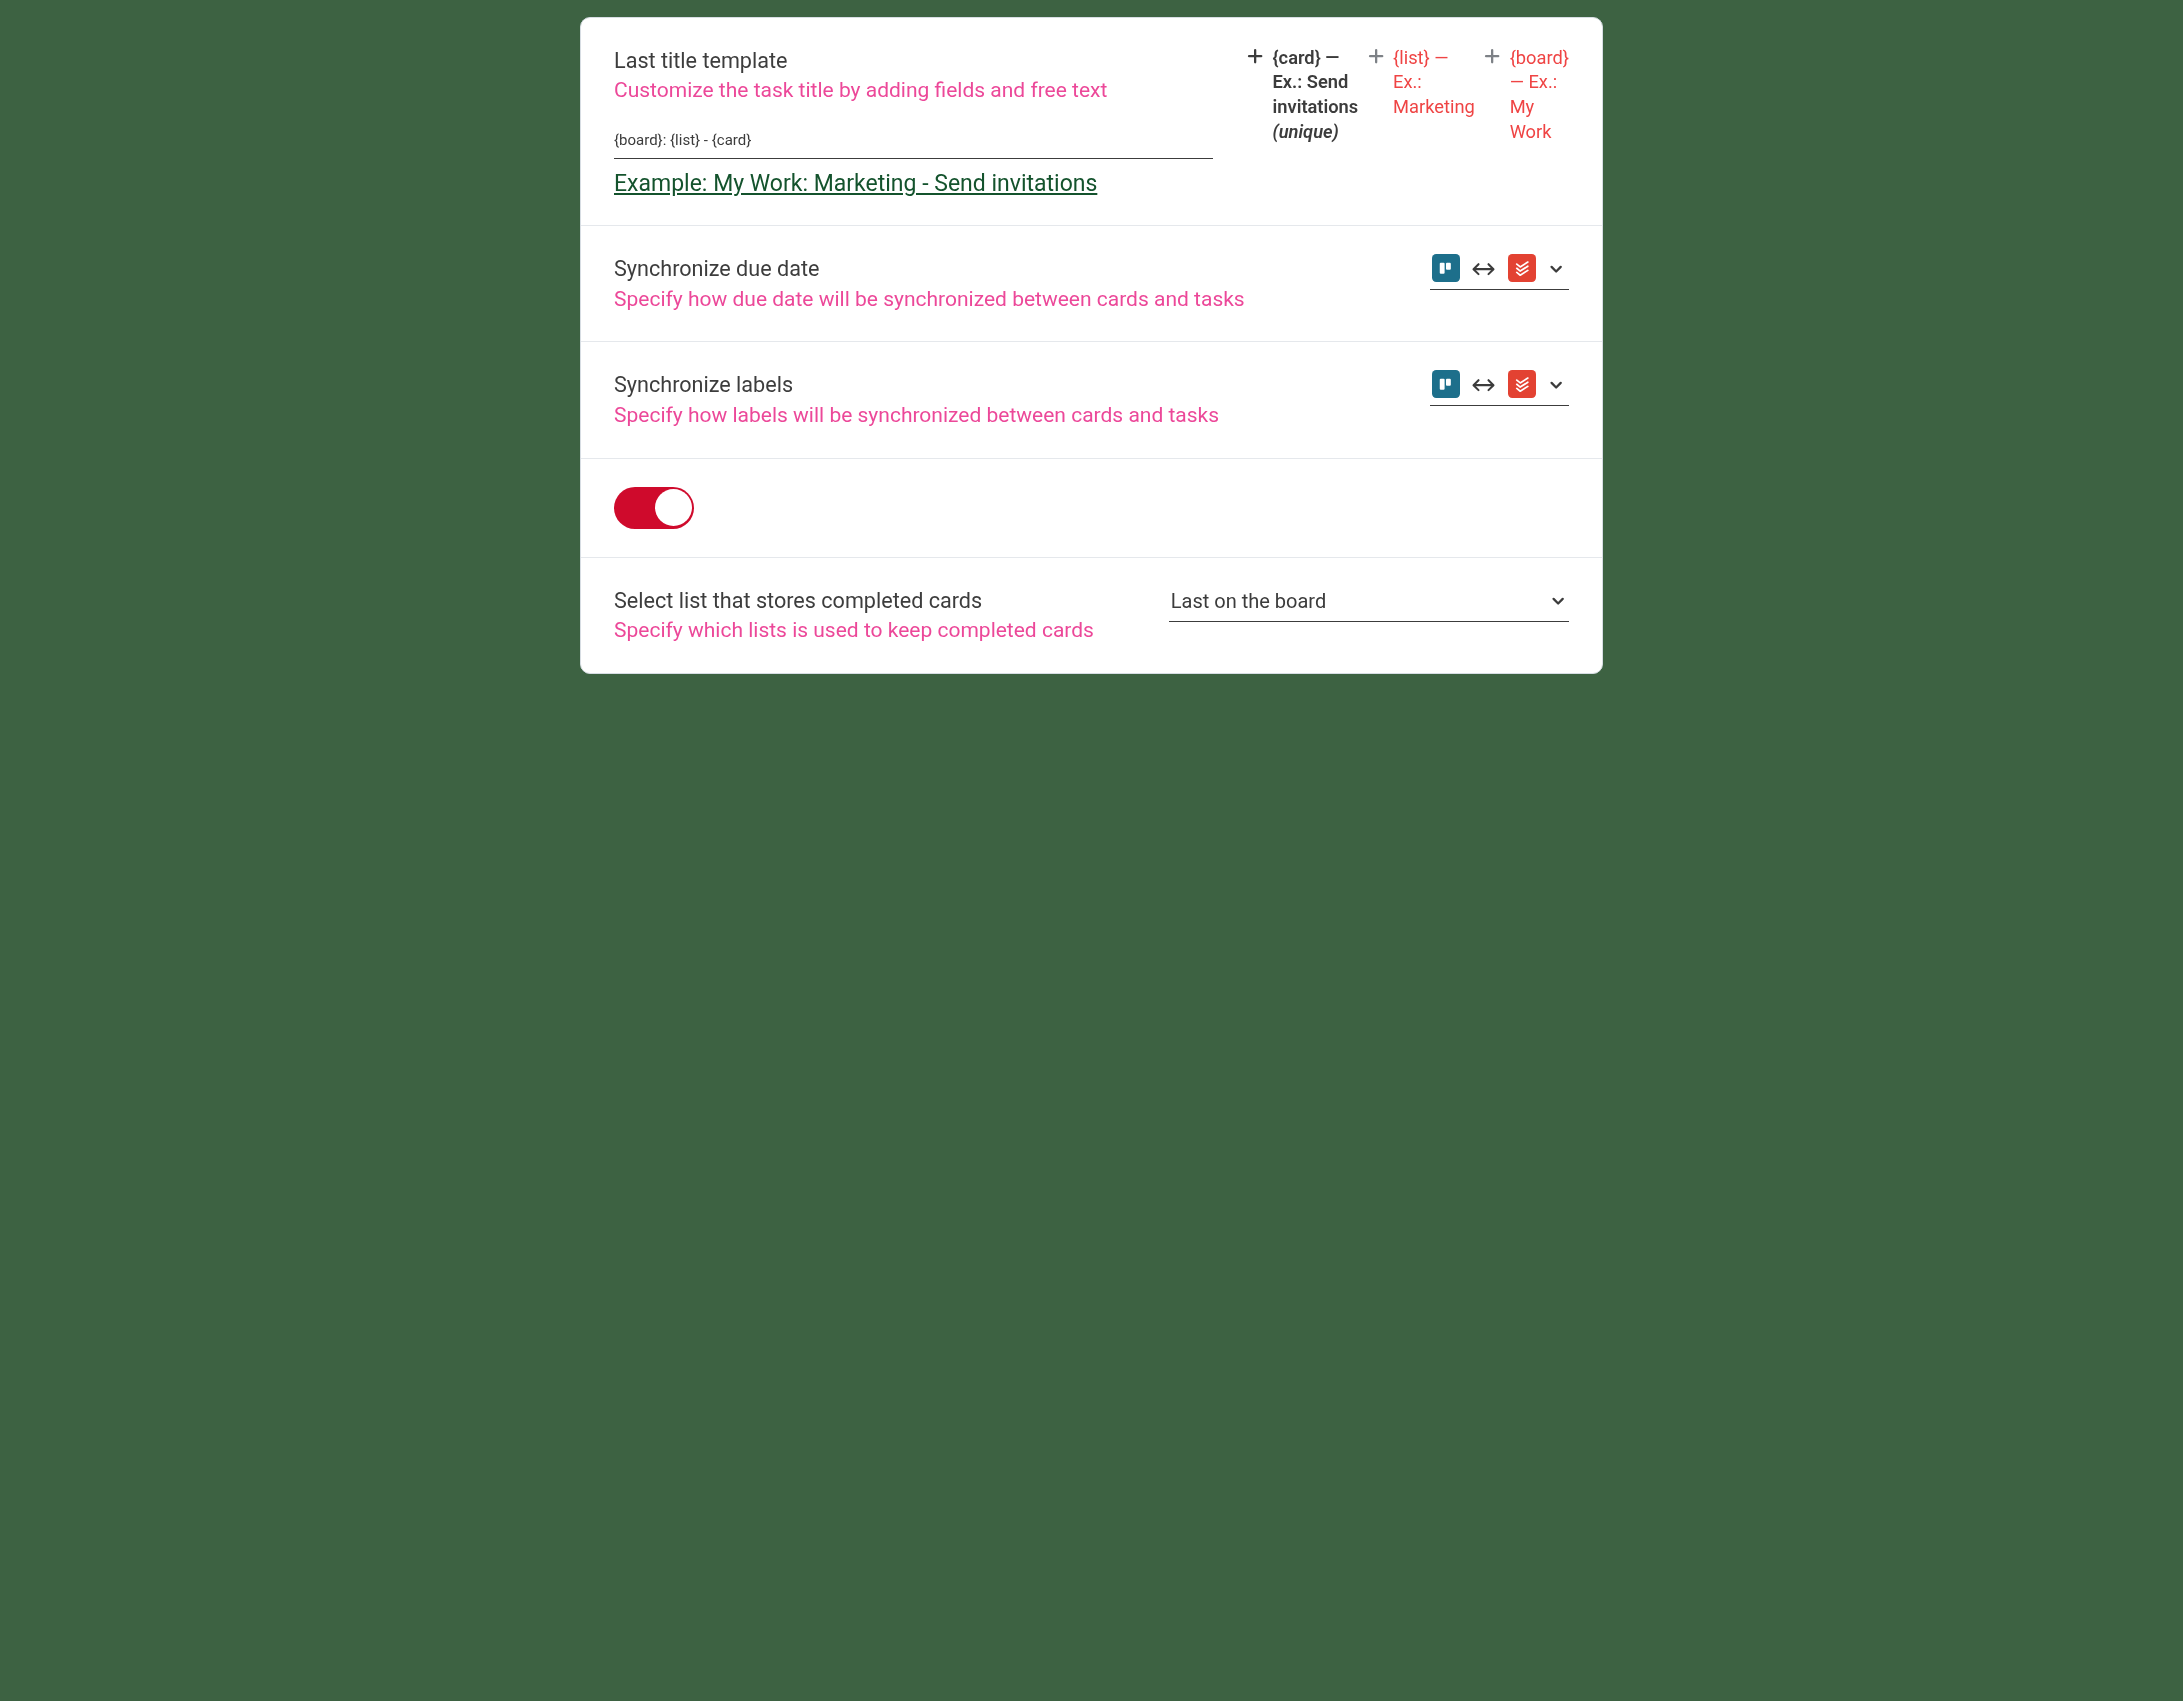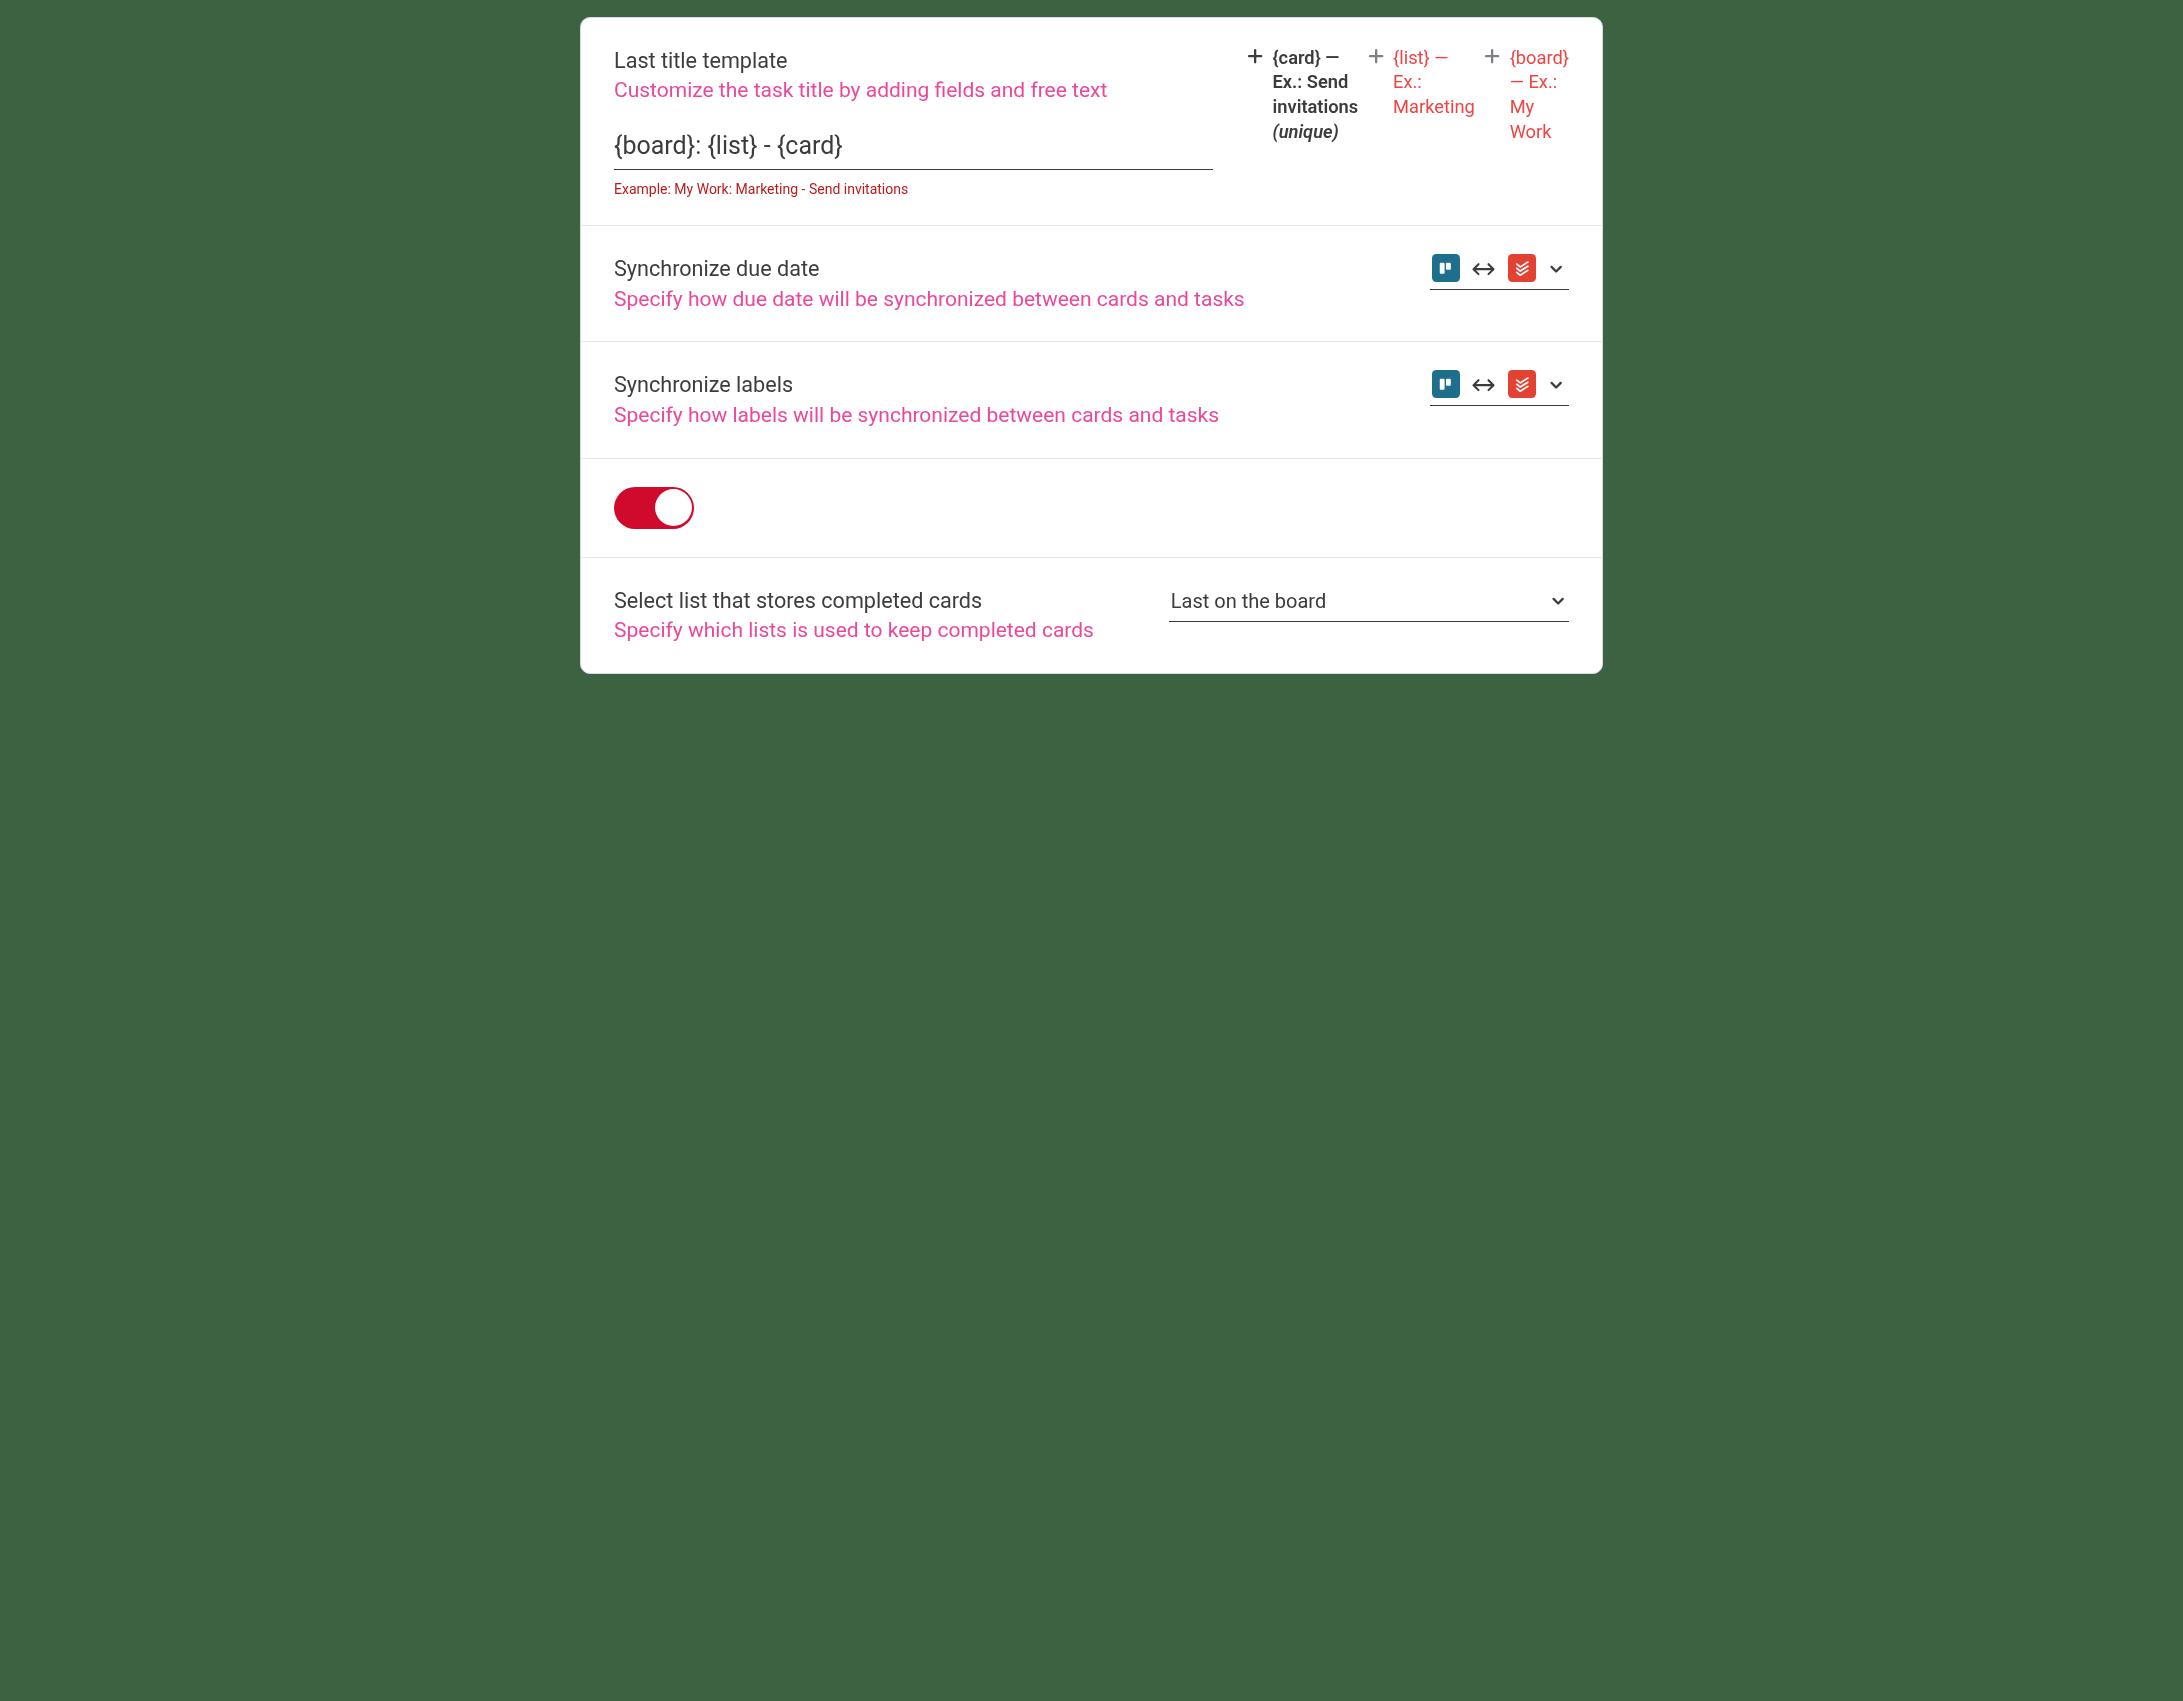--- a/index.html
+++ b/index.html
@@ -39,31 +39,32 @@
       line-height: 1.35;
       margin-top: 1.7px;
     }
     .template-input-wrap {
       margin-top: 21.6px;
     }
     .template-input {
       width: 100%;
       border: none;
       border-bottom: 1.7px solid #3c3c3c;
-      font-size: 25px;
+      font-size: 15px;
       padding: 5px 0 8.3px 0;
       outline: none;
       background: transparent;
       color: #3c3c3c;
       font-family: inherit;
     }
     .example-text {
-      font-size: 14px;
-      color: #b91c1c;
+      font-size: 23px;
+      color: #14532d;
       margin-top: 11.6px;
+      text-decoration: underline;
     }
     .token-list { display: flex; flex-direction: row; gap: 8.3px; }
     .token-row {
       display: flex;
       align-items: flex-start;
       gap: 8.3px;
       font-size: 18.3px;
       color: #ef4444;
       line-height: 1.35;
       cursor: pointer;

